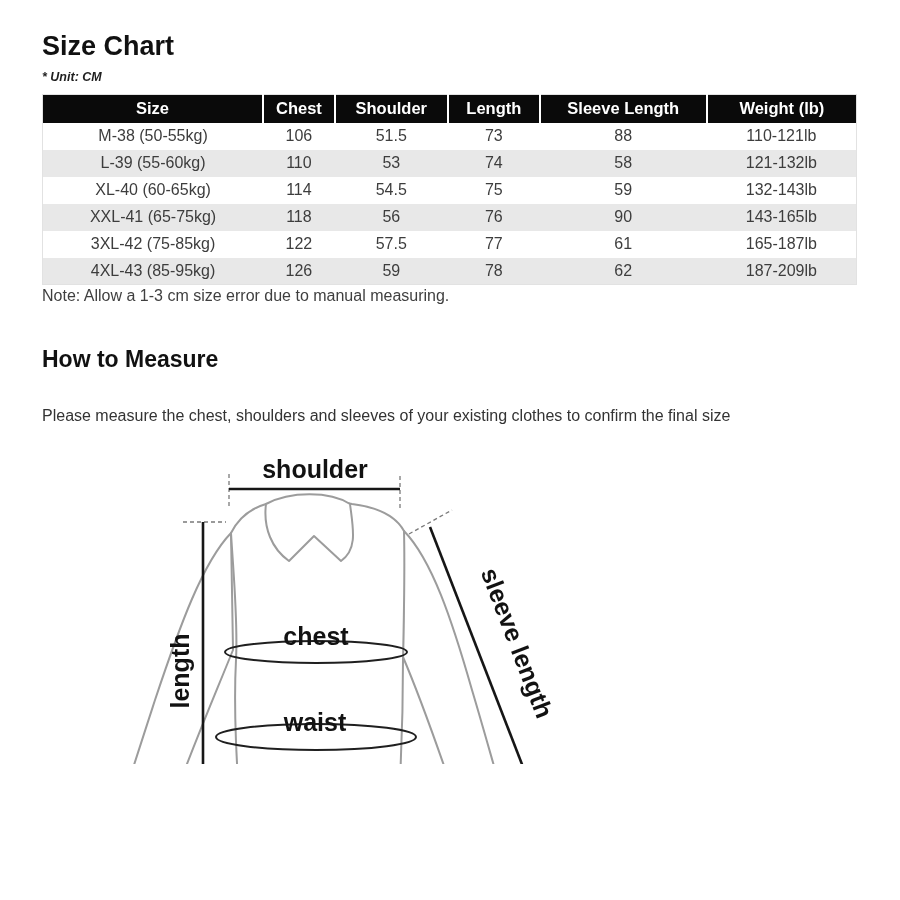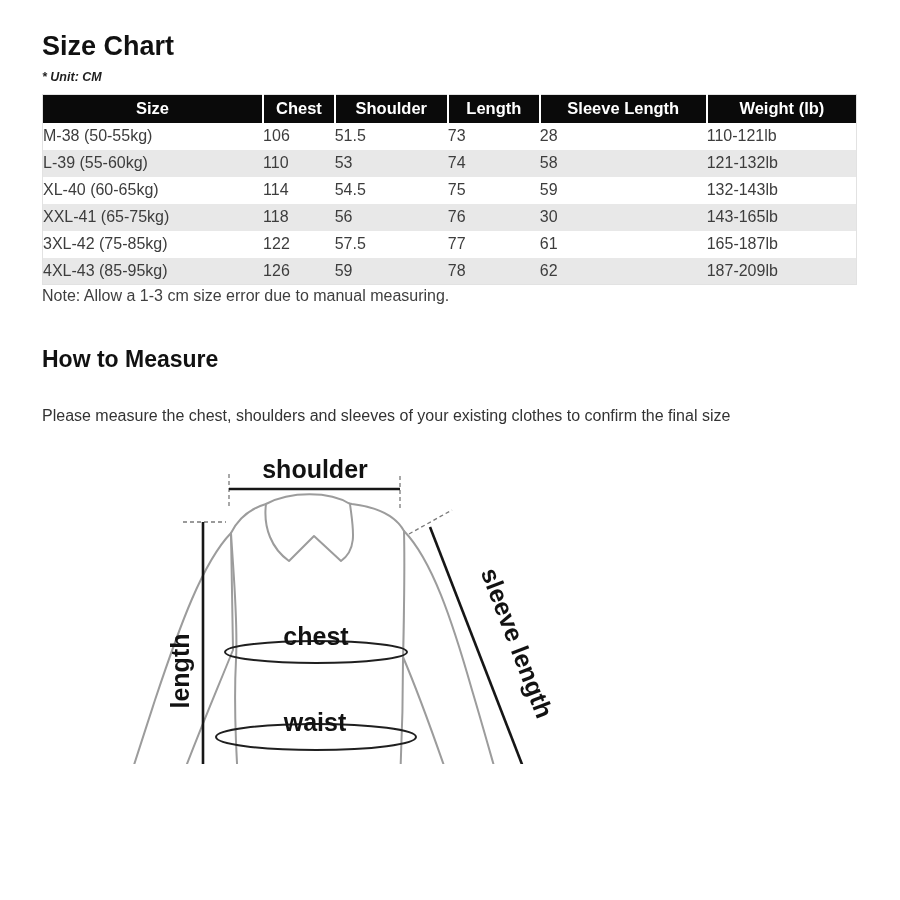--- a/index.html
+++ b/index.html
@@ -10,21 +10,21 @@
   .title { position:absolute; left:42px; top:31px; font-size:27px; font-weight:bold; color:#111; letter-spacing:0; }
   .unit-note { position:absolute; left:42px; top:70px; font-size:12.5px; font-weight:bold; color:#1f1f1f;font-style:italic; }
 
   table.size-table { position:absolute; left:42px; top:94px; width:815px; border-collapse:collapse; table-layout:fixed; border:1px solid #e2e2e2; }
   table.size-table th {
     background:#0a0a0a; color:#ffffff; font-weight:600; font-size:16.5px;
     height:28px; text-align:center; vertical-align:middle; border-left:2px solid #ffffff;margin-top:40px;
   }
   table.size-table th:first-child { border-left:none; }
   table.size-table td {
-    height:27px; vertical-align:middle;
+    height:27px; text-align:center; vertical-align:middle;
     font-size:16px; color:#3d3d3d;
   }
   table.size-table tbody tr:nth-child(even) { background:#e8e8e8; }
   table.size-table tbody tr:nth-child(odd) { background:#ffffff; }
 
   .table-note { position:absolute; left:42px; top:287px; font-size:16px; color:#3f3f3f; }
 
   .measure-title { position:absolute; left:42px; top:346px; font-size:23px; font-weight:bold; color:#111; }
   .measure-subtitle { position:absolute; left:42px; top:383px; font-size:16px; color:#333;margin-top:24px; }
 
@@ -58,21 +58,21 @@
         <th>Sleeve Length</th>
         <th>Weight (lb)</th>
       </tr>
     </thead>
     <tbody>
       <tr>
         <td>M-38 (50-55kg)</td>
         <td>106</td>
         <td>51.5</td>
         <td>73</td>
-        <td>28</td>
+        <td>88</td>
         <td>110-121lb</td>
       </tr>
       <tr>
         <td>L-39 (55-60kg)</td>
         <td>110</td>
         <td>53</td>
         <td>74</td>
         <td>58</td>
         <td>121-132lb</td>
       </tr>
@@ -82,21 +82,21 @@
         <td>54.5</td>
         <td>75</td>
         <td>59</td>
         <td>132-143lb</td>
       </tr>
       <tr>
         <td>XXL-41 (65-75kg)</td>
         <td>118</td>
         <td>56</td>
         <td>76</td>
-        <td>30</td>
+        <td>90</td>
         <td>143-165lb</td>
       </tr>
       <tr>
         <td>3XL-42 (75-85kg)</td>
         <td>122</td>
         <td>57.5</td>
         <td>77</td>
         <td>61</td>
         <td>165-187lb</td>
       </tr>

